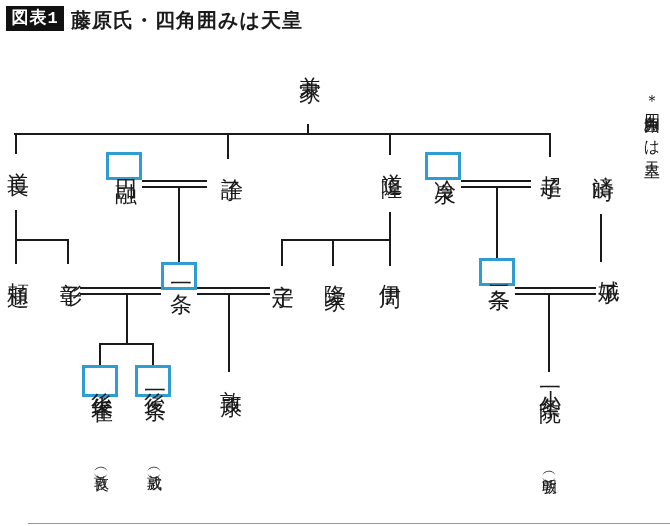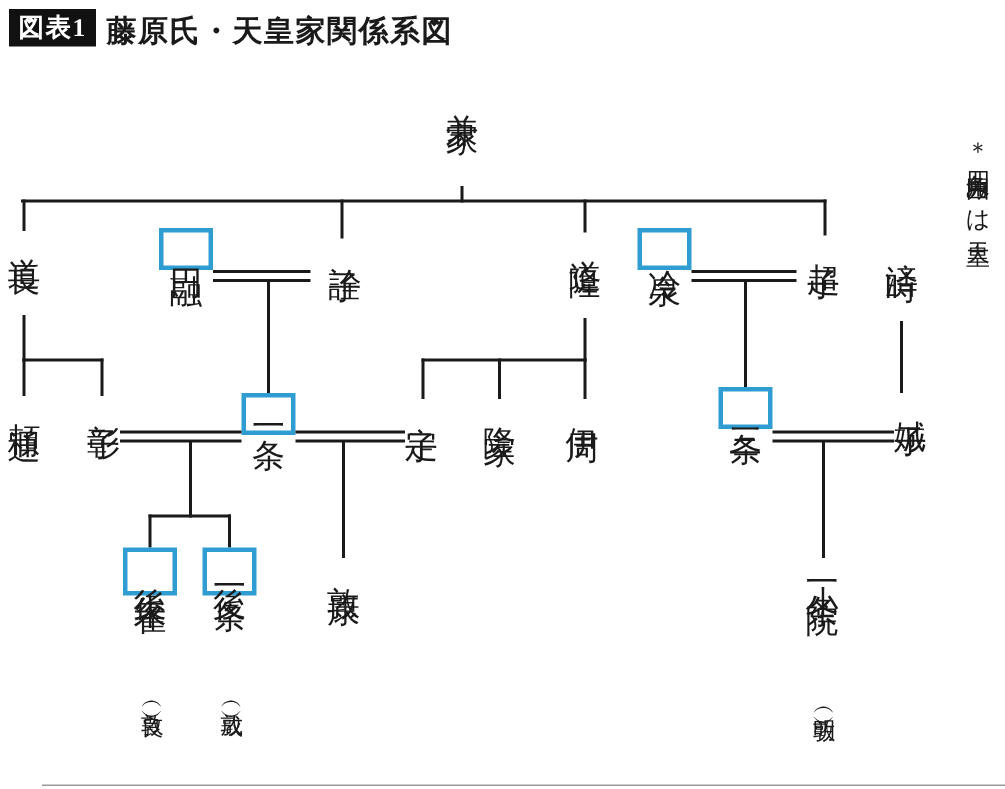--- a/index.html
+++ b/index.html
@@ -1,18 +1,18 @@
 <!DOCTYPE html>
 <html><head>
 <meta charset="utf-8">
 <style>
   html,body{margin:0;padding:0;background:#ffffff;}
   #stage{
     position:relative;width:670px;height:526px;background:#ffffff;overflow:hidden;
-    font-family:Liberation Serif, serif;color:#1a1a1a;
+    font-family:Liberation Mono, monospace;color:#1a1a1a;
   }
   
   .badge{
     position:absolute;left:6px;top:6px;width:58px;height:25px;background:#111111;
     color:#ffffff;font-weight:bold;font-size:17px;line-height:25px;text-align:center;
     letter-spacing:1px;
   }
   .figtitle{
     position:absolute;left:71px;top:7px;font-size:20px;font-weight:bold;letter-spacing:1px;
   }
@@ -32,21 +32,21 @@
   .v{position:absolute;width:2px;background:#1a1a1a;transform:translateX(-50%);}
   .m{position:absolute;height:4px;border-top:2px solid #1a1a1a;border-bottom:2px solid #1a1a1a;}
   .hairline{position:absolute;height:1px;background:#999999;}
 </style>
 </head>
 <body>
 
 <div id="stage">
 
   <div class="badge">図表1</div>
-  <div class="figtitle">藤原氏・天皇家関係系図</div>
+  <div class="figtitle">藤原氏・四角囲みは天皇</div>
 
   <div class="vtext legend" style="left:651px;top:84px;">＊四角囲みは天皇</div>
 
   <div class="vtext" style="left:308px;top:59px;">兼家</div>
 
   <div class="v" style="left:308px;top:124px;height:11px;"></div>
   <div class="h" style="left:14px;top:133px;width:537px;"></div>
   <div class="v" style="left:16px;top:133px;height:21px;"></div>
   <div class="v" style="left:228px;top:133px;height:26px;"></div>
   <div class="v" style="left:390px;top:133px;height:22px;"></div>

